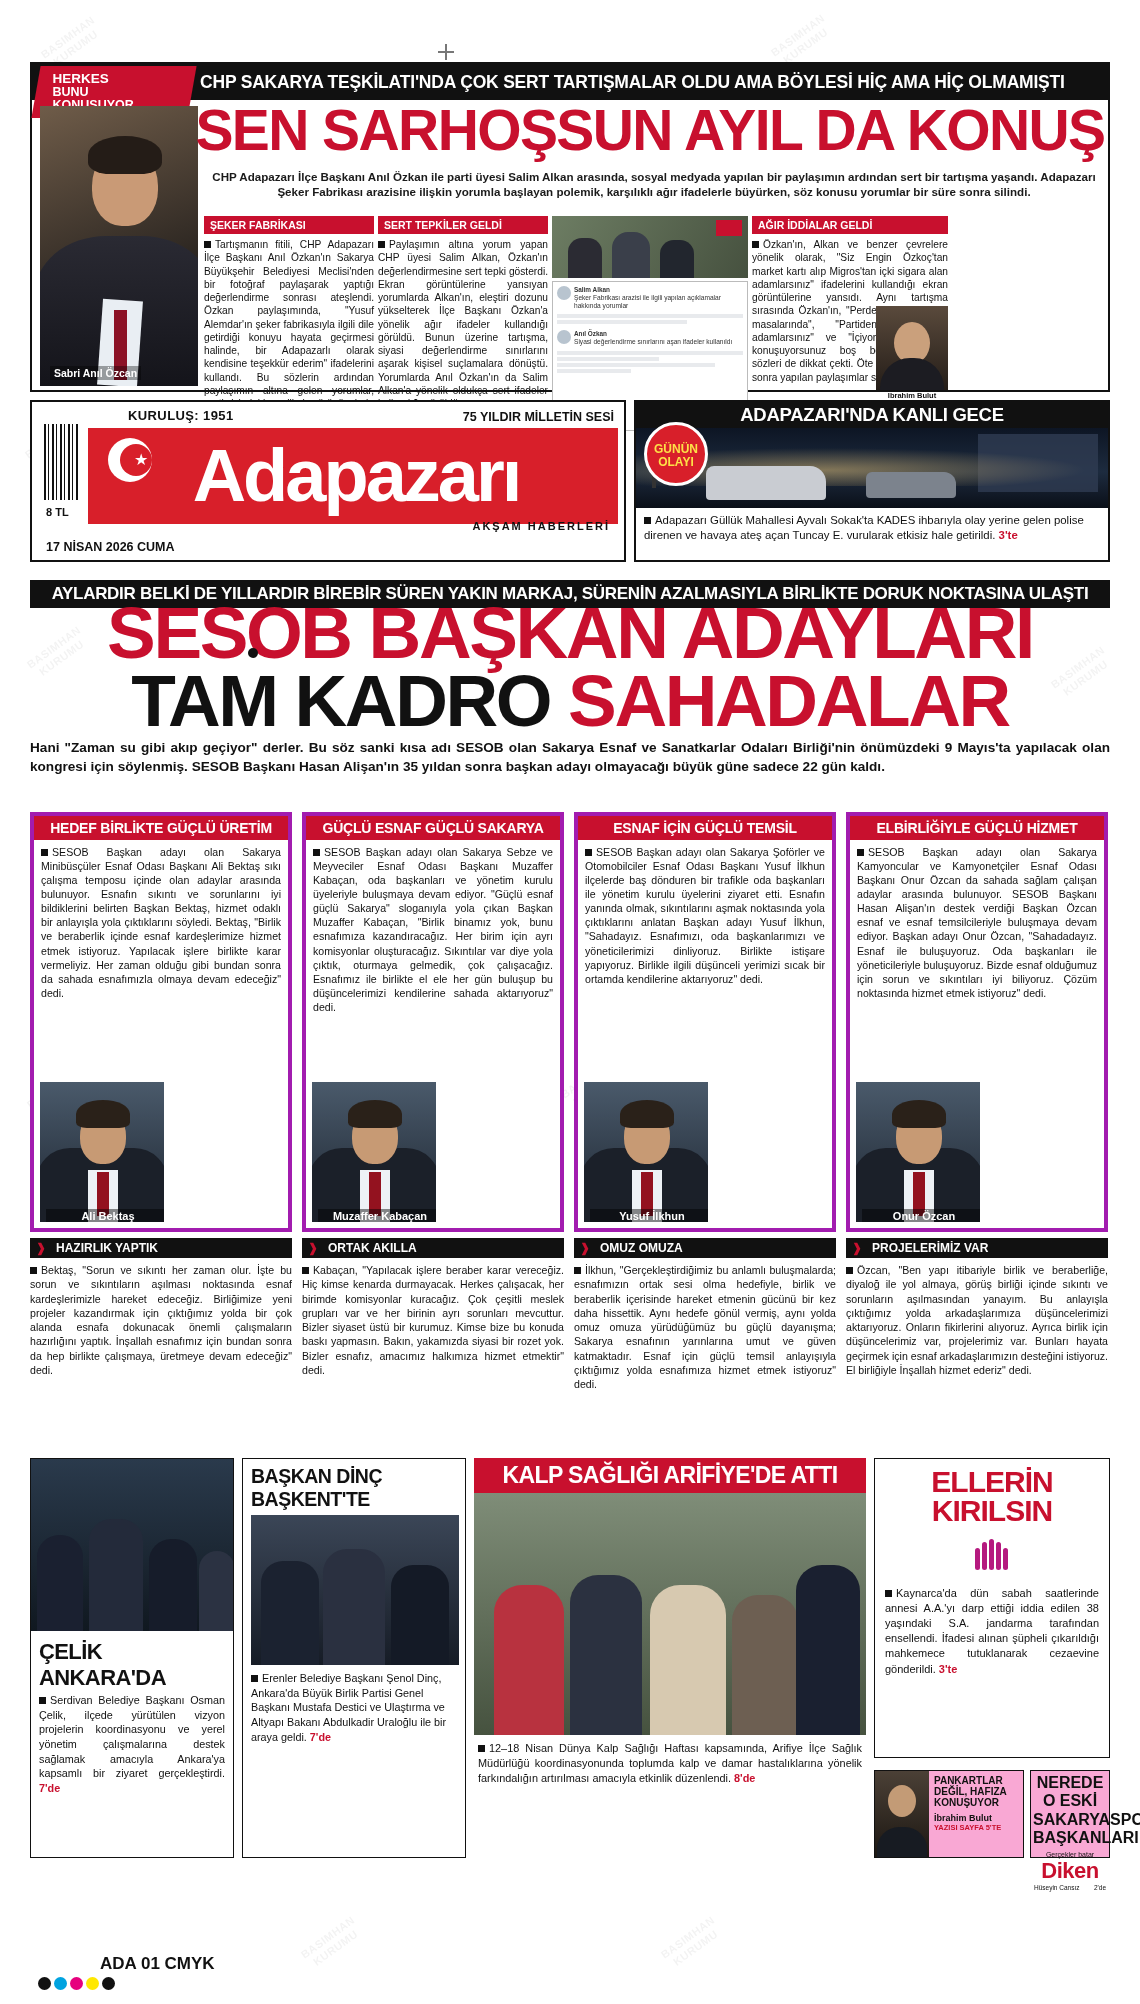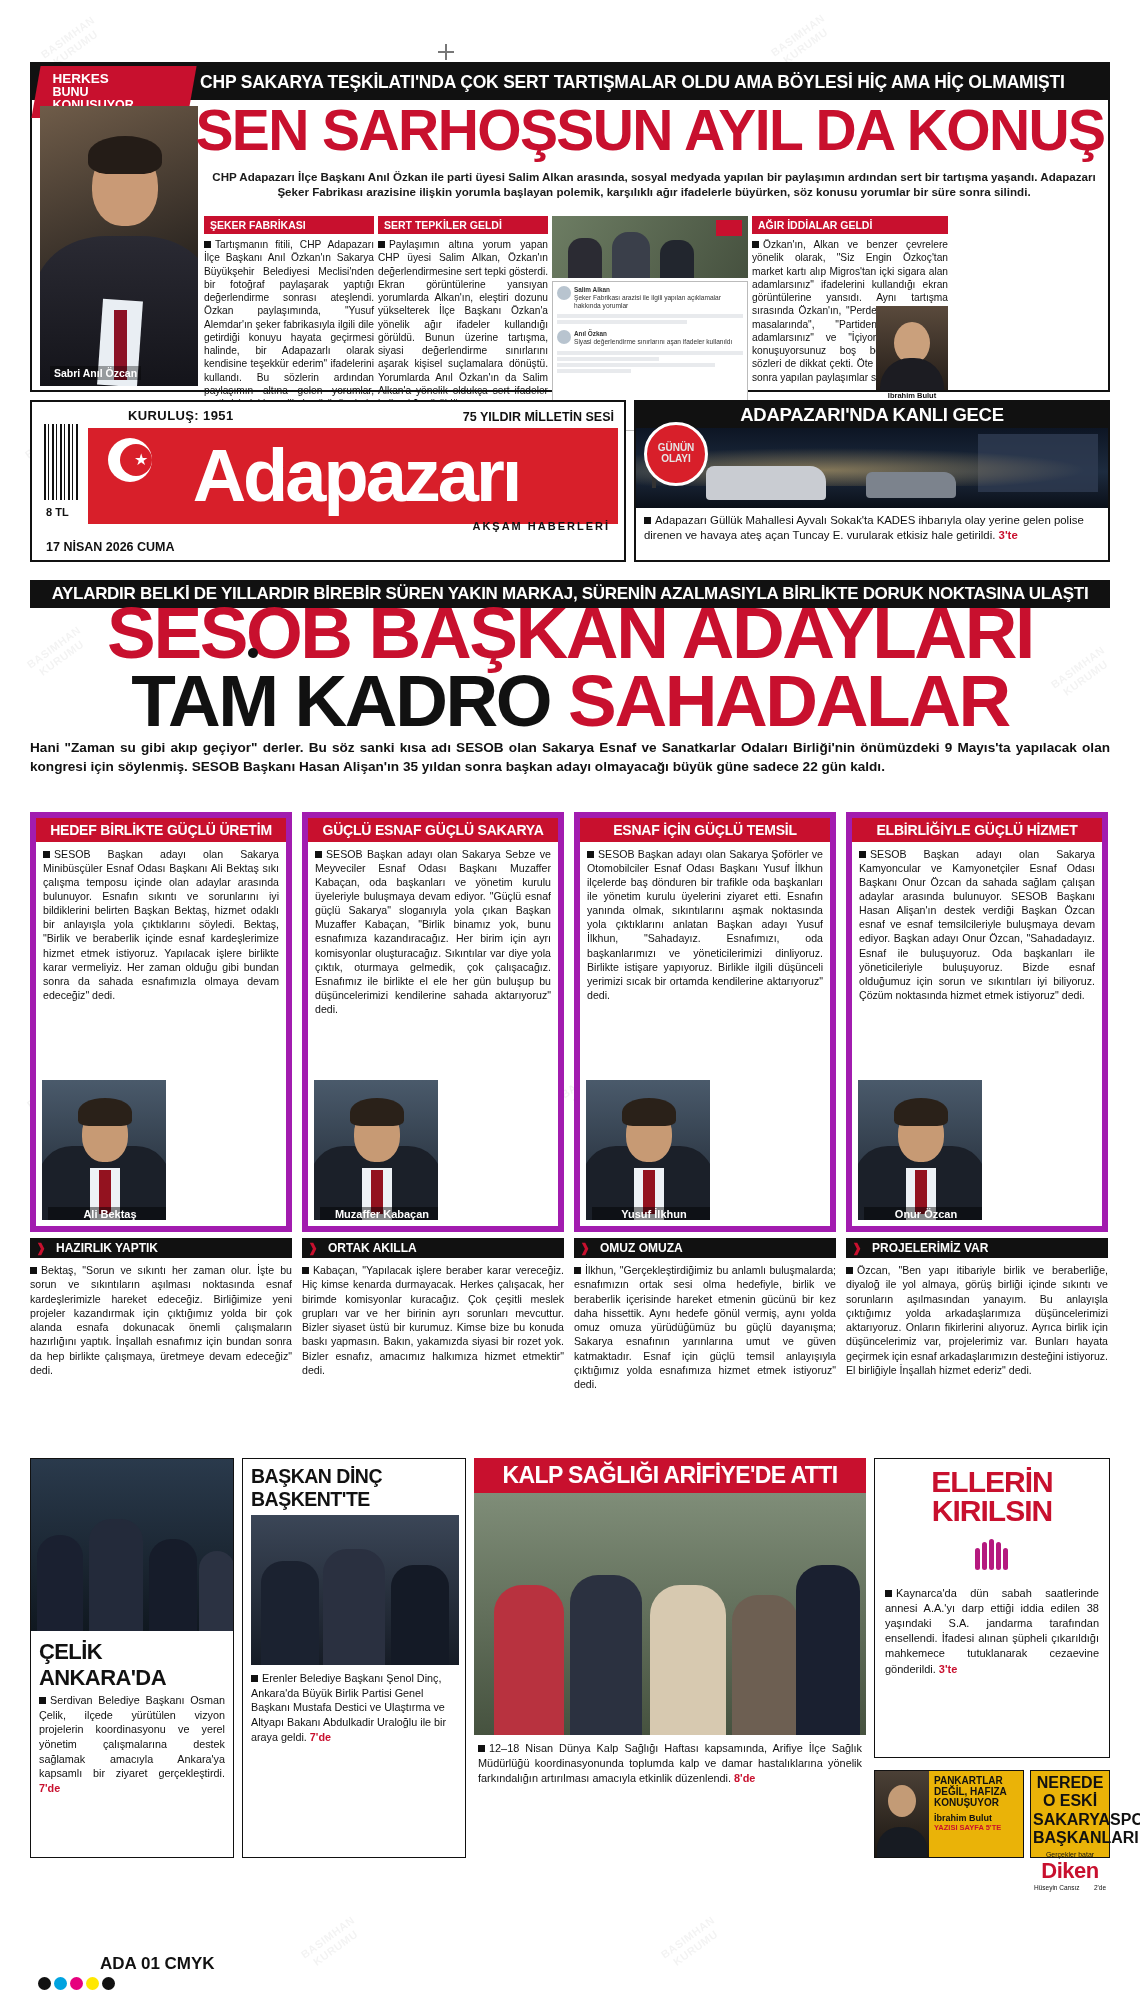--- a/index.html
+++ b/index.html
@@ -106,41 +106,41 @@
                text-align:center; font-size:18.5px; font-weight:bold; letter-spacing:-.3px; line-height:26px; }
   .mhr-photo { position:absolute; left:0; top:26px; width:472px; height:80px;
                background:linear-gradient(#0d1524,#1d2b3f 55%,#0a0f18); overflow:hidden; }
   .mhr-photo .car{ position:absolute; left:70px; bottom:8px; width:120px; height:34px; background:#c9ccd2; border-radius:8px 16px 4px 4px;}
   .mhr-photo .car2{ position:absolute; left:230px; bottom:10px; width:90px; height:26px; background:#7c838d; border-radius:6px 12px 4px 4px;}
   .mhr-photo .lamp{ position:absolute; left:16px; top:8px; width:4px; height:52px; background:#333;}
   .mhr-photo .glow{ position:absolute; left:0; top:18px; width:472px; height:40px;
       background:radial-gradient(ellipse at 40% 60%, rgba(255,210,120,.45), rgba(0,0,0,0) 65%); }
   .mhr-photo .bld{ position:absolute; right:10px; top:6px; width:120px; height:58px; background:#2f3c52; opacity:.8;}
   .gunun { position:absolute; left:8px; top:20px; width:64px; height:64px; border-radius:50%; background:#d81f2a;
-           color:#e5e5e5; font-size:10px; font-weight:bold; text-align:center; line-height:1.05; padding-top:18px;
+           color:#fde047; font-size:12px; font-weight:bold; text-align:center; line-height:1.05; padding-top:18px;
            border:3px solid #fff; z-index:4;}
   .mhr-text { position:absolute; left:0; bottom:0; width:472px; height:52px; background:#fff; padding:5px 8px;
               font-size:11.4px; line-height:1.32; }
   .mhr-text .pg{ color:#c8102e; font-weight:bold; }
 
   
   .band { position:absolute; left:30px; top:580px; width:1080px; height:28px; background:#111; color:#fff;
           text-align:center; font-size:17px; font-weight:bold; line-height:28px; letter-spacing:-.3px; }
   .bighead { position:absolute; left:30px; top:600px; width:1080px; height:130px; color:#c8102e;
              font-weight:bold; text-align:center; }
   .bighead .l1 { font-size:73px; line-height:66px; letter-spacing:-2.4px; }
   .bighead .l2 { font-size:73px; line-height:70px; letter-spacing:-2.4px; }
   .bighead .l2 .blk { color:#111; }
   .bigspot { position:absolute; left:248px; top:648px; width:10px; height:10px; background:#111; border-radius:50%; }
   .deck { position:absolute; left:30px; top:738px; width:1080px; font-size:13.6px; line-height:1.4;
           font-weight:bold; text-align:justify; }
 
   
   .cands { position:absolute; left:30px; top:812px; width:1080px; height:420px; display:flex; gap:10px; }
-  .cand { width:262px; border:6px solid #a21caf; position:relative; background:#fff; }
+  .cand { width:262px; border:4px solid #a21caf; position:relative; background:#fff; }
   .cand-h { background:#c8102e; color:#fff; font-size:14px; font-weight:bold; text-align:center;
             padding:4px 2px; letter-spacing:-.2px; }
   .cand-b { font-size:10.6px; line-height:1.33; padding:5px 7px 0 7px; text-align:justify; }
   .cand-photo { position:absolute; left:6px; bottom:6px; width:124px; height:140px; overflow:hidden;
                 background:linear-gradient(#4a5a6b,#1d2530); }
   .cand-photo .cb{ position:absolute; left:-4px; bottom:0; width:132px; height:74px; background:#1b2029; border-radius:34px 34px 0 0;}
   .cand-photo .cs{ position:absolute; left:48px; bottom:0; width:30px; height:52px; background:#eef2f6;}
   .cand-photo .ct{ position:absolute; left:57px; bottom:6px; width:12px; height:44px; background:#93121f;}
   .cand-photo .ch{ position:absolute; left:40px; top:26px; width:46px; height:56px; border-radius:50% 50% 45% 45%; background:#c79a74;}
   .cand-photo .chr{ position:absolute; left:36px; top:18px; width:54px; height:28px; border-radius:50% 50% 20% 20%; background:#2a2119;}
@@ -177,21 +177,21 @@
   .b3-b .pg { color:#c8102e; font-weight:bold; }
 
   .b4 { position:absolute; left:844px; top:0; width:236px; height:300px; border:1px solid #111; background:#fff; }
   .b4-h { color:#c8102e; font-size:30px; font-weight:bold; text-align:center; line-height:.98; padding:8px 4px 4px;
           letter-spacing:-1px; }
   .b4-icon { width:46px; height:46px; margin:4px auto 2px; position:relative; }
   .b4-b { font-size:11px; line-height:1.38; padding:4px 10px; text-align:justify; }
   .b4-b .pg{ color:#c8102e; font-weight:bold; }
 
   
-  .rbox { position:absolute; border:1px solid #111; background:#eab308; }
+  .rbox { position:absolute; border:1px solid #111; background:#f9a8d4; }
   .rbox-h { font-size:16px; font-weight:bold; text-align:center; line-height:1.15; padding:3px 2px; }
   .diken-logo { font-size:22px; font-weight:bold; color:#c8102e; text-align:center; letter-spacing:-.5px; }
 
   
   .footer { position:absolute; left:30px; bottom:12px; width:1080px; height:28px; }
   .cmyk { position:absolute; left:8px; bottom:2px; display:flex; gap:3px; align-items:center; }
   .cmyk i { width:13px; height:13px; display:block; border-radius:50%; }
   .footer-txt { position:absolute; left:70px; bottom:18px; font-size:17px; font-weight:bold; }
 </style>
 </head>

